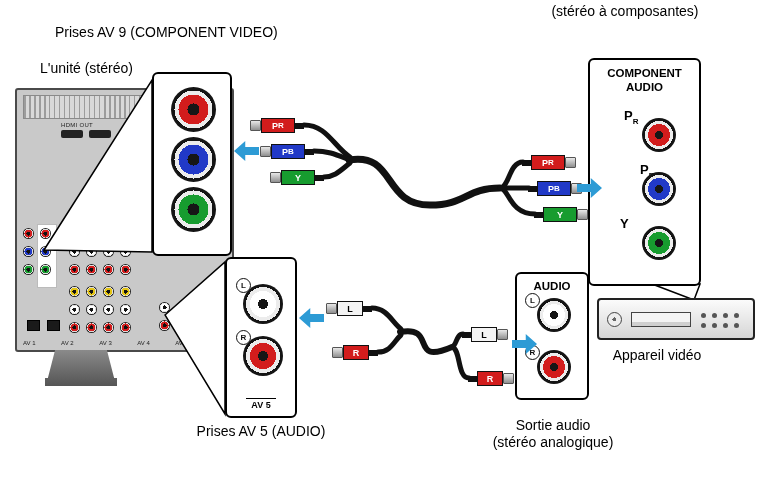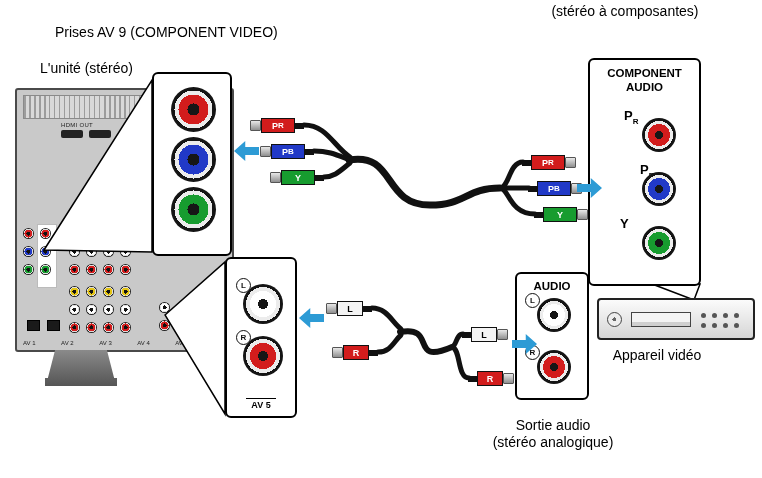--- a/index.html
+++ b/index.html
@@ -69,20 +69,21 @@
 </head>
 <body>
 
 <div class="stage">
 
   <div class="lbl" style="left:55px;top:24px">Prises AV 9 (COMPONENT VIDEO)</div>
   <div class="lbl" style="left:40px;top:60px">L'unité (stéréo)</div>
   <div class="lbl center" style="left:535px;top:3px;width:180px">
     <div>(stéréo à composantes)</div>
   </div>
+  <div class="lbl center" style="left:178px;top:423px;width:166px">Prises AV 5 (AUDIO)</div>
   <div class="lbl center" style="left:592px;top:347px;width:130px">Appareil vidéo</div>
   <div class="lbl center" style="left:478px;top:417px;width:150px">
     <div>Sortie audio</div>
     <div>(stéréo analogique)</div>
   </div>
 
   <div class="receiver">
     <div class="vents"></div>
     <div class="tinytxt" style="left:44px;top:32px">HDMI OUT</div>
     <div class="hport" style="left:44px;top:40px;width:22px"></div>

